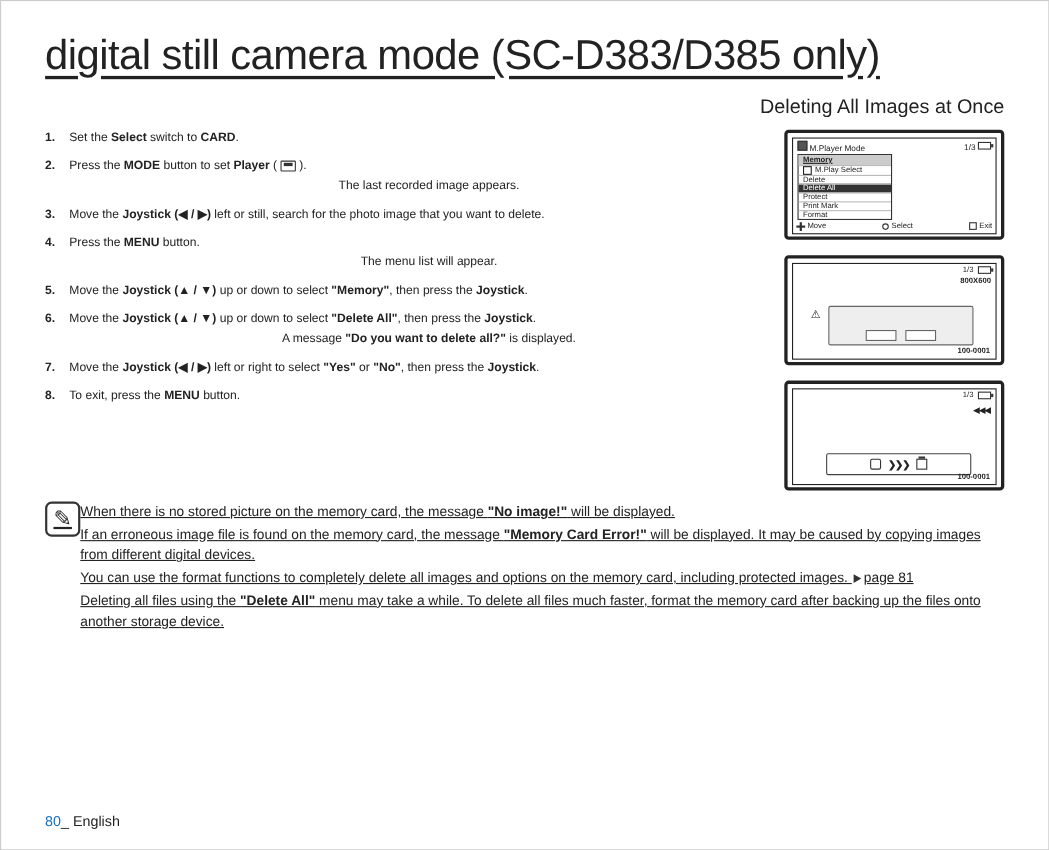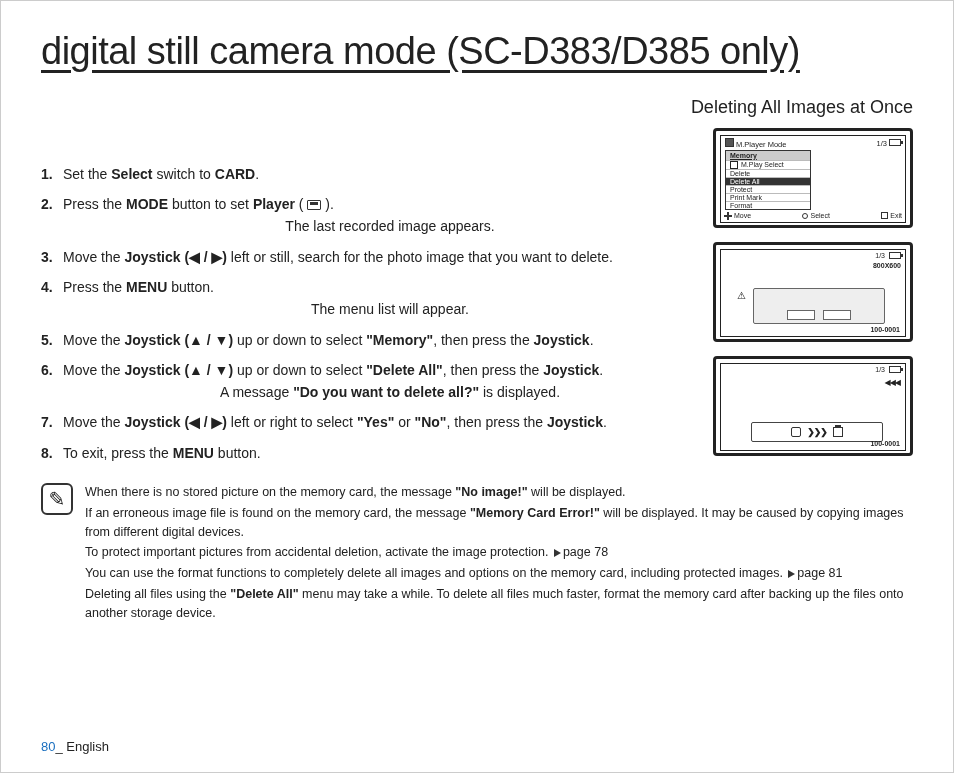--- a/index.html
+++ b/index.html
@@ -1,27 +1,27 @@
 <!DOCTYPE html>
 <html><head>
 <meta charset="utf-8">
 <style>
   * { box-sizing: border-box; margin: 0; padding: 0; }
   body { width: 954px; height: 773px; background: #fff; font-family: Arial, Helvetica, sans-serif; color: #222; position: relative; padding: 30px 40px 20px 40px; border: 1px solid #ccc; }
-  .page-title { font-size: 38px; font-weight: 300; letter-spacing: -0.5px; text-decoration: underline; text-underline-offset: 6px; margin-bottom: 24px; line-height: 1.1; }
+  .page-title { font-size: 38px; font-weight: 300; letter-spacing: -0.5px; text-decoration: underline; text-underline-offset: 6px; margin-bottom: 14px; line-height: 1.1; }
   .subtitle { font-size: 18px; font-weight: 400; margin-bottom: 10px; text-align: right; }
   .columns { display: flex; gap: 18px; }
-  .left-col { flex: 1; font-size: 14px; line-height: 1.45; margin-top: 36px; }
+  .left-col { flex: 1; font-size: 11px; line-height: 1.45; }
   .right-col { width: 200px; display: flex; flex-direction: column; gap: 14px; }
   ol.steps { list-style: none; counter-reset: step; }
   ol.steps > li { counter-increment: step; position: relative; padding-left: 22px; margin-bottom: 10px; }
   ol.steps > li::before { content: counter(step) "."; position: absolute; left: 0; top: 0; font-weight: bold; }
   .sub { display: block; padding-left: 22px; margin-top: 2px; text-align: center; }
   .b { font-weight: bold; }
-  .note-row { display: flex; gap: 12px; margin-top: 10px; font-size: 12.5px; line-height: 1.5; }
+  .note-row { display: flex; gap: 0; margin-top: 10px; font-size: 12.5px; line-height: 1.5; text-decoration: underline; }
   .note-icon { width: 32px; height: 32px; border: 2px solid #333; border-radius: 6px; display: flex; align-items: center; justify-content: center; font-size: 20px; flex: none; }
   .note-icon::before { content: "✎"; }
   .note-body { flex: 1; }
   .bullets { list-style: none; }
   .bullets li { position: relative; padding-left: 0; margin-bottom: 2px; }
   .arrow { display: inline-block; width: 0; height: 0; border-top: 4px solid transparent; border-bottom: 4px solid transparent; border-left: 7px solid #333; vertical-align: middle; margin: 0 2px; }
   .glyph { display:inline-block; width:14px; height:10px; border:1px solid #333; vertical-align:middle; border-radius:1px; position:relative; }
   .glyph::after { content:""; position:absolute; top:1px; left:2px; right:2px; height:3px; background:#333; }
   .page-num { position: absolute; bottom: 18px; left: 40px; font-size: 13px; }
   .page-num .pn { color:#1a6fbf; font-weight:normal; }
@@ -183,21 +183,20 @@
     </div>
   </div>
 </div>
 
 <div class="note-row">
   <div class="note-icon"></div>
   <div class="note-body">
     <ul class="bullets">
       <li><span>When there is no stored picture on the memory card, the message </span><span class="b">"No image!"</span><span> will be displayed.</span></li>
       <li><span>If an erroneous image file is found on the memory card, the message </span><span class="b">"Memory Card Error!"</span><span> will be displayed. It may be caused by copying images from different digital devices.</span></li>
-      <li><span>To protect important pictures from accidental deletion, activate the image protection. </span><span class="arrow"></span><span>page 78</span></li>
       <li><span>You can use the format functions to completely delete all images and options on the memory card, including protected images. </span><span class="arrow"></span><span>page 81</span></li>
       <li><span>Deleting all files using the </span><span class="b">"Delete All"</span><span> menu may take a while. To delete all files much faster, format the memory card after backing up the files onto another storage device.</span></li>
     </ul>
   </div>
 </div>
 
 <div class="page-num">
   <span class="pn">80</span><span>_</span><span> English</span>
 </div>
 

